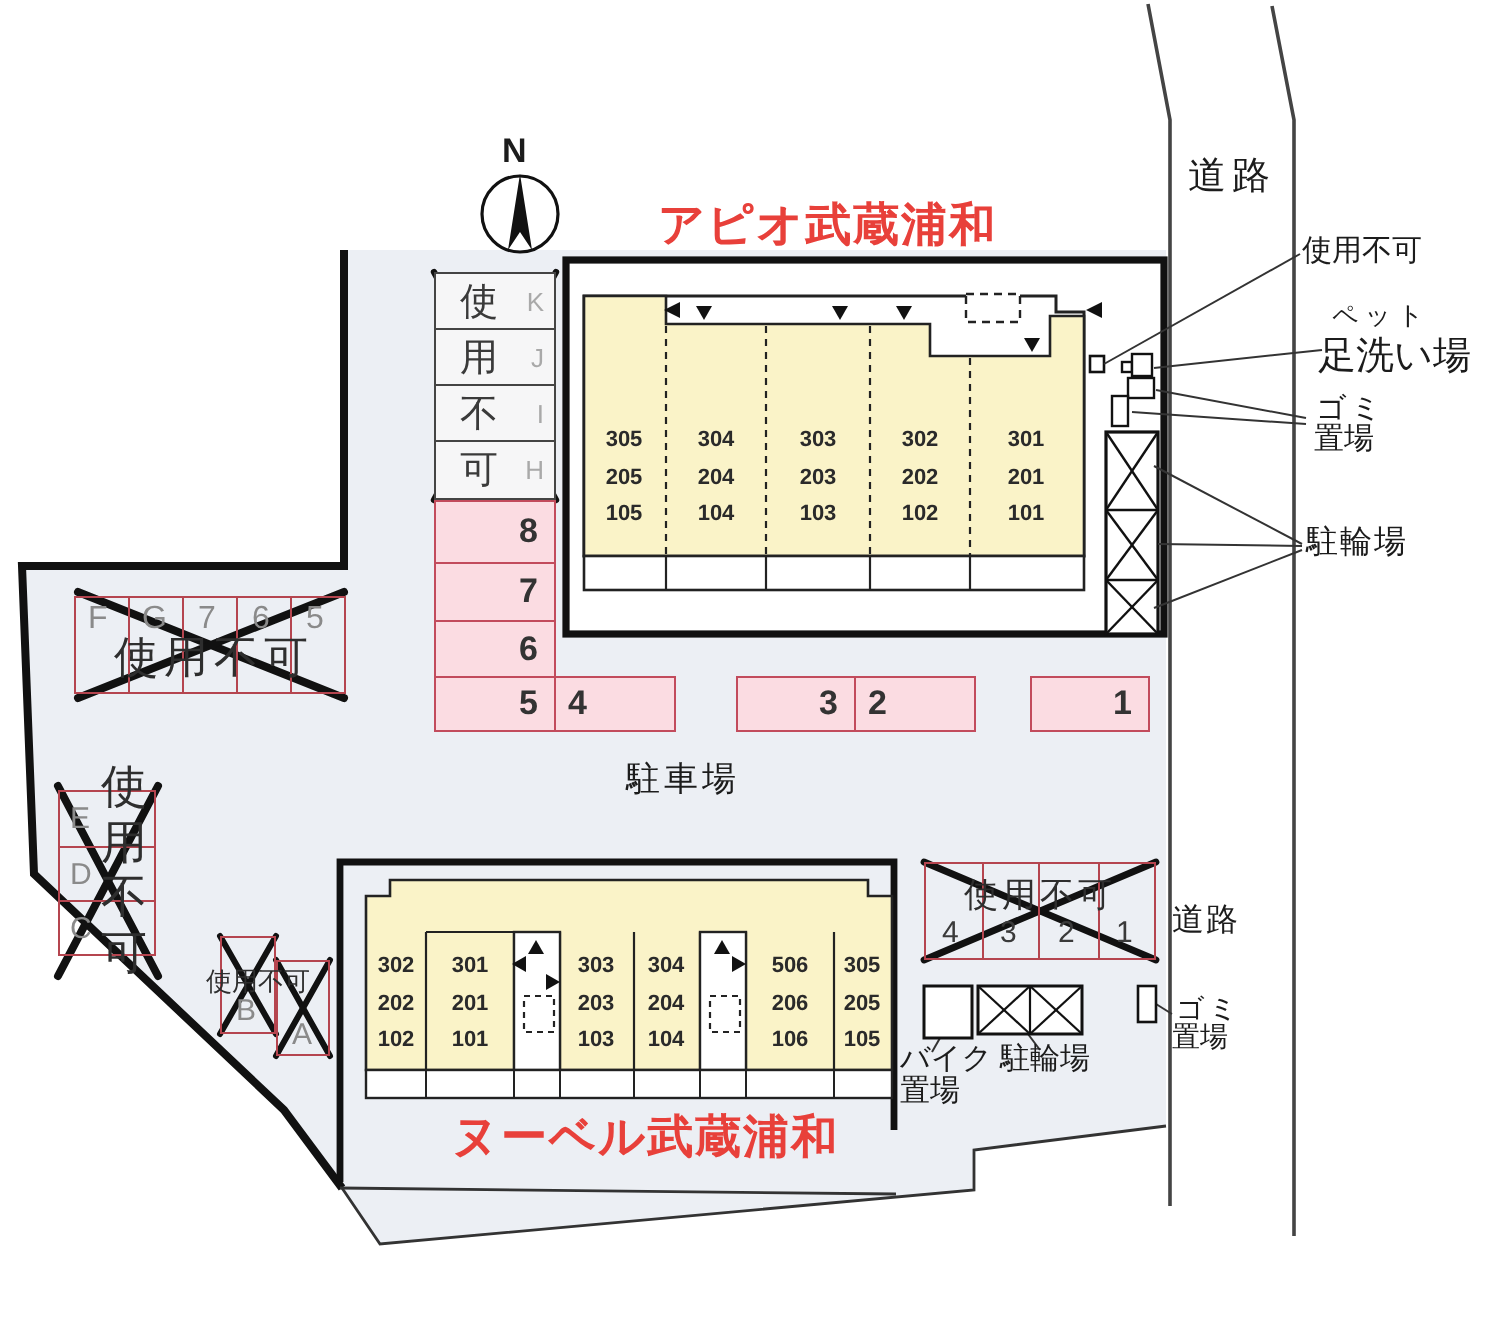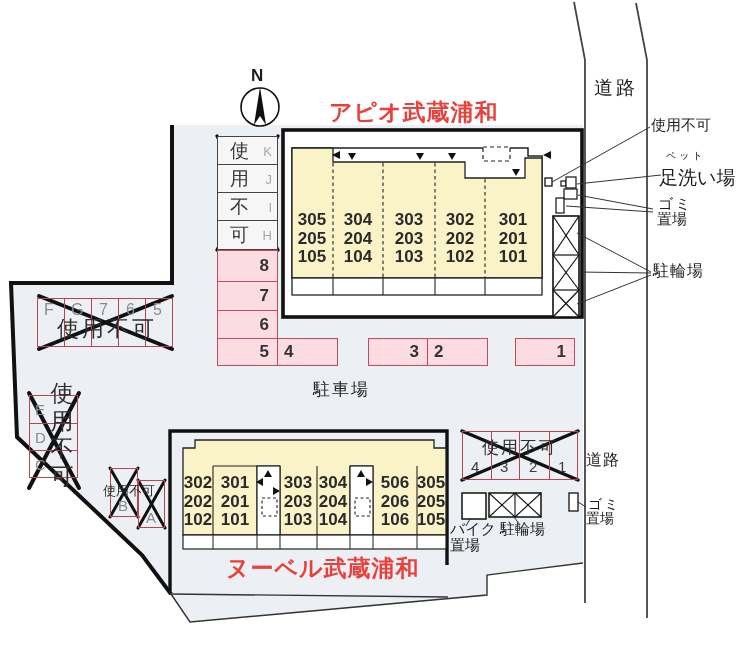--- a/index.html
+++ b/index.html
@@ -5,21 +5,21 @@
   html,body{margin:0;padding:0;background:#fff;}
   .stage{
     position:relative;width:752px;height:661px;background:#ffffff;overflow:hidden;
     font-family:"Liberation Sans","DejaVu Sans",sans-serif;color:#222;
   }
   svg{position:absolute;left:0;top:0;}
   .lbl{position:absolute;white-space:nowrap;color:#1c1c1c;}
   .title{position:absolute;font-weight:bold;color:#e8403a;font-size:23px;letter-spacing:1px;white-space:nowrap;}
   .units{
     position:absolute;transform:translateX(-50%);text-align:center;
-    font-size:17px;line-height:18.5px;font-weight:600;color:#2a2a2a;white-space:pre-line;
+    font-size:11px;line-height:18.5px;font-weight:600;color:#2a2a2a;white-space:pre-line;
   }
   .pinkcell{
     position:absolute;background:#fbdce2;border:1.3px solid #c24b5c;box-sizing:border-box;
     font-size:17px;font-weight:600;color:#333;
   }
   .pinkcell span{position:absolute;top:50%;transform:translateY(-50%);}
   .graycell{
     position:absolute;background:#f6f6f7;border:1px solid #444;box-sizing:border-box;
   }
   .graycell .kanji{position:absolute;left:12px;top:50%;transform:translateY(-50%);font-size:19px;color:#3a3a3a;}
@@ -192,21 +192,21 @@
 
   <div class="lbl" style="left:251px;top:66px;font-size:17px;font-weight:bold;">N</div>
 
   <div class="title" style="left:329px;top:97px;">アピオ武蔵浦和</div>
   <div class="title" style="left:226px;top:553px;">ヌーベル武蔵浦和</div>
 
   <div class="lbl" style="left:594px;top:75px;font-size:19px;letter-spacing:3px;">道路</div>
   <div class="lbl" style="left:586px;top:450px;font-size:16px;letter-spacing:1px;">道路</div>
 
   <div class="lbl" style="left:651px;top:116px;font-size:15px;">使用不可</div>
-  <div class="lbl" style="left:666px;top:149px;font-size:10px;letter-spacing:3px;">ペット</div>
+  <div class="lbl" style="left:666px;top:149px;font-size:13px;letter-spacing:3px;">ペット</div>
   <div class="lbl" style="left:659px;top:165px;font-size:19px;">足洗い場</div>
   <div class="lbl" style="left:658px;top:195px;font-size:15px;letter-spacing:2px;">ゴミ</div>
   <div class="lbl" style="left:657px;top:210px;font-size:15px;">置場</div>
   <div class="lbl" style="left:653px;top:261px;font-size:16px;letter-spacing:1px;">駐輪場</div>
 
   <div class="units" style="left:312px;top:211px;">305
 205
 105</div>
   <div class="units" style="left:358px;top:211px;">304
 204

